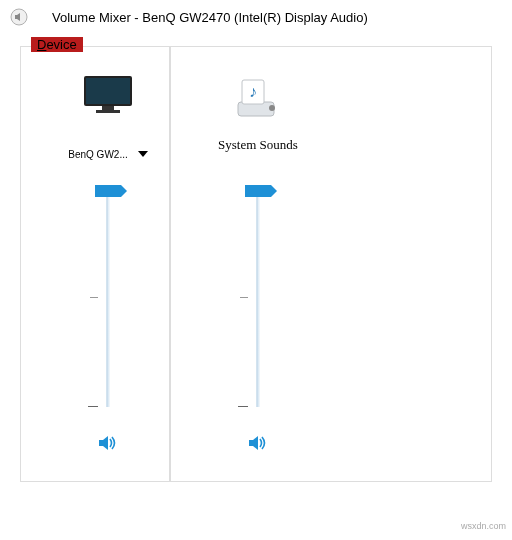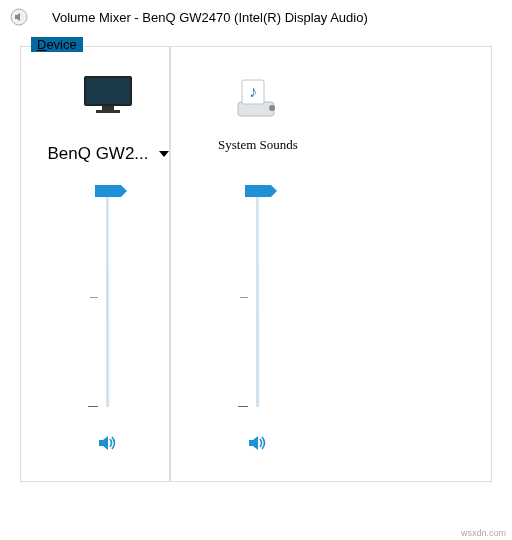--- a/index.html
+++ b/index.html
@@ -31,42 +31,42 @@
   .group {
     border: 1px solid #ddd;
     padding: 0 12px 16px 12px;
     margin-top: 12px;
     position: relative;
   }
   .group-label {
     position: absolute;
     top: -10px;
     left: 10px;
-    background: #0369a1;
+    background: #b91c1c;
     padding: 0 6px;
     font-size: 13px;
   }
   .device-group { width: 150px; }
   .apps-group { flex: 1; display: flex; }
   .column {
     width: 150px;
     display: flex;
     flex-direction: column;
     align-items: center;
     padding-top: 16px;
   }
   .app-icon-zone {
     height: 66px;
     display: flex;
     align-items: center;
     justify-content: center;
   }
   .device-label {
     margin-top: 8px;
-    font-size: 17px;
+    font-size: 10px;
     display: flex;
     align-items: center;
     gap: 10px;
     cursor: pointer;
     height: 34px;
   }
   .app-label {
     margin-top: 8px;
     font-size: 13px;
     text-align: left;
@@ -129,21 +129,21 @@
     display: flex;
     align-items: center;
     justify-content: center;
     cursor: pointer;
   }
   .mute-zone.highlight {
     border: 4px solid #ff0000;
   }
   .watermark {
     position: absolute;
-    bottom: 2px;
+    bottom: 9px;
     right: 6px;
     font-size: 9px;
     color: #aaa;
   }
   .caret-down {
     width: 0; height: 0;
     border-left: 5px solid transparent;
     border-right: 5px solid transparent;
     border-top: 6px solid #000;
     display: inline-block;

